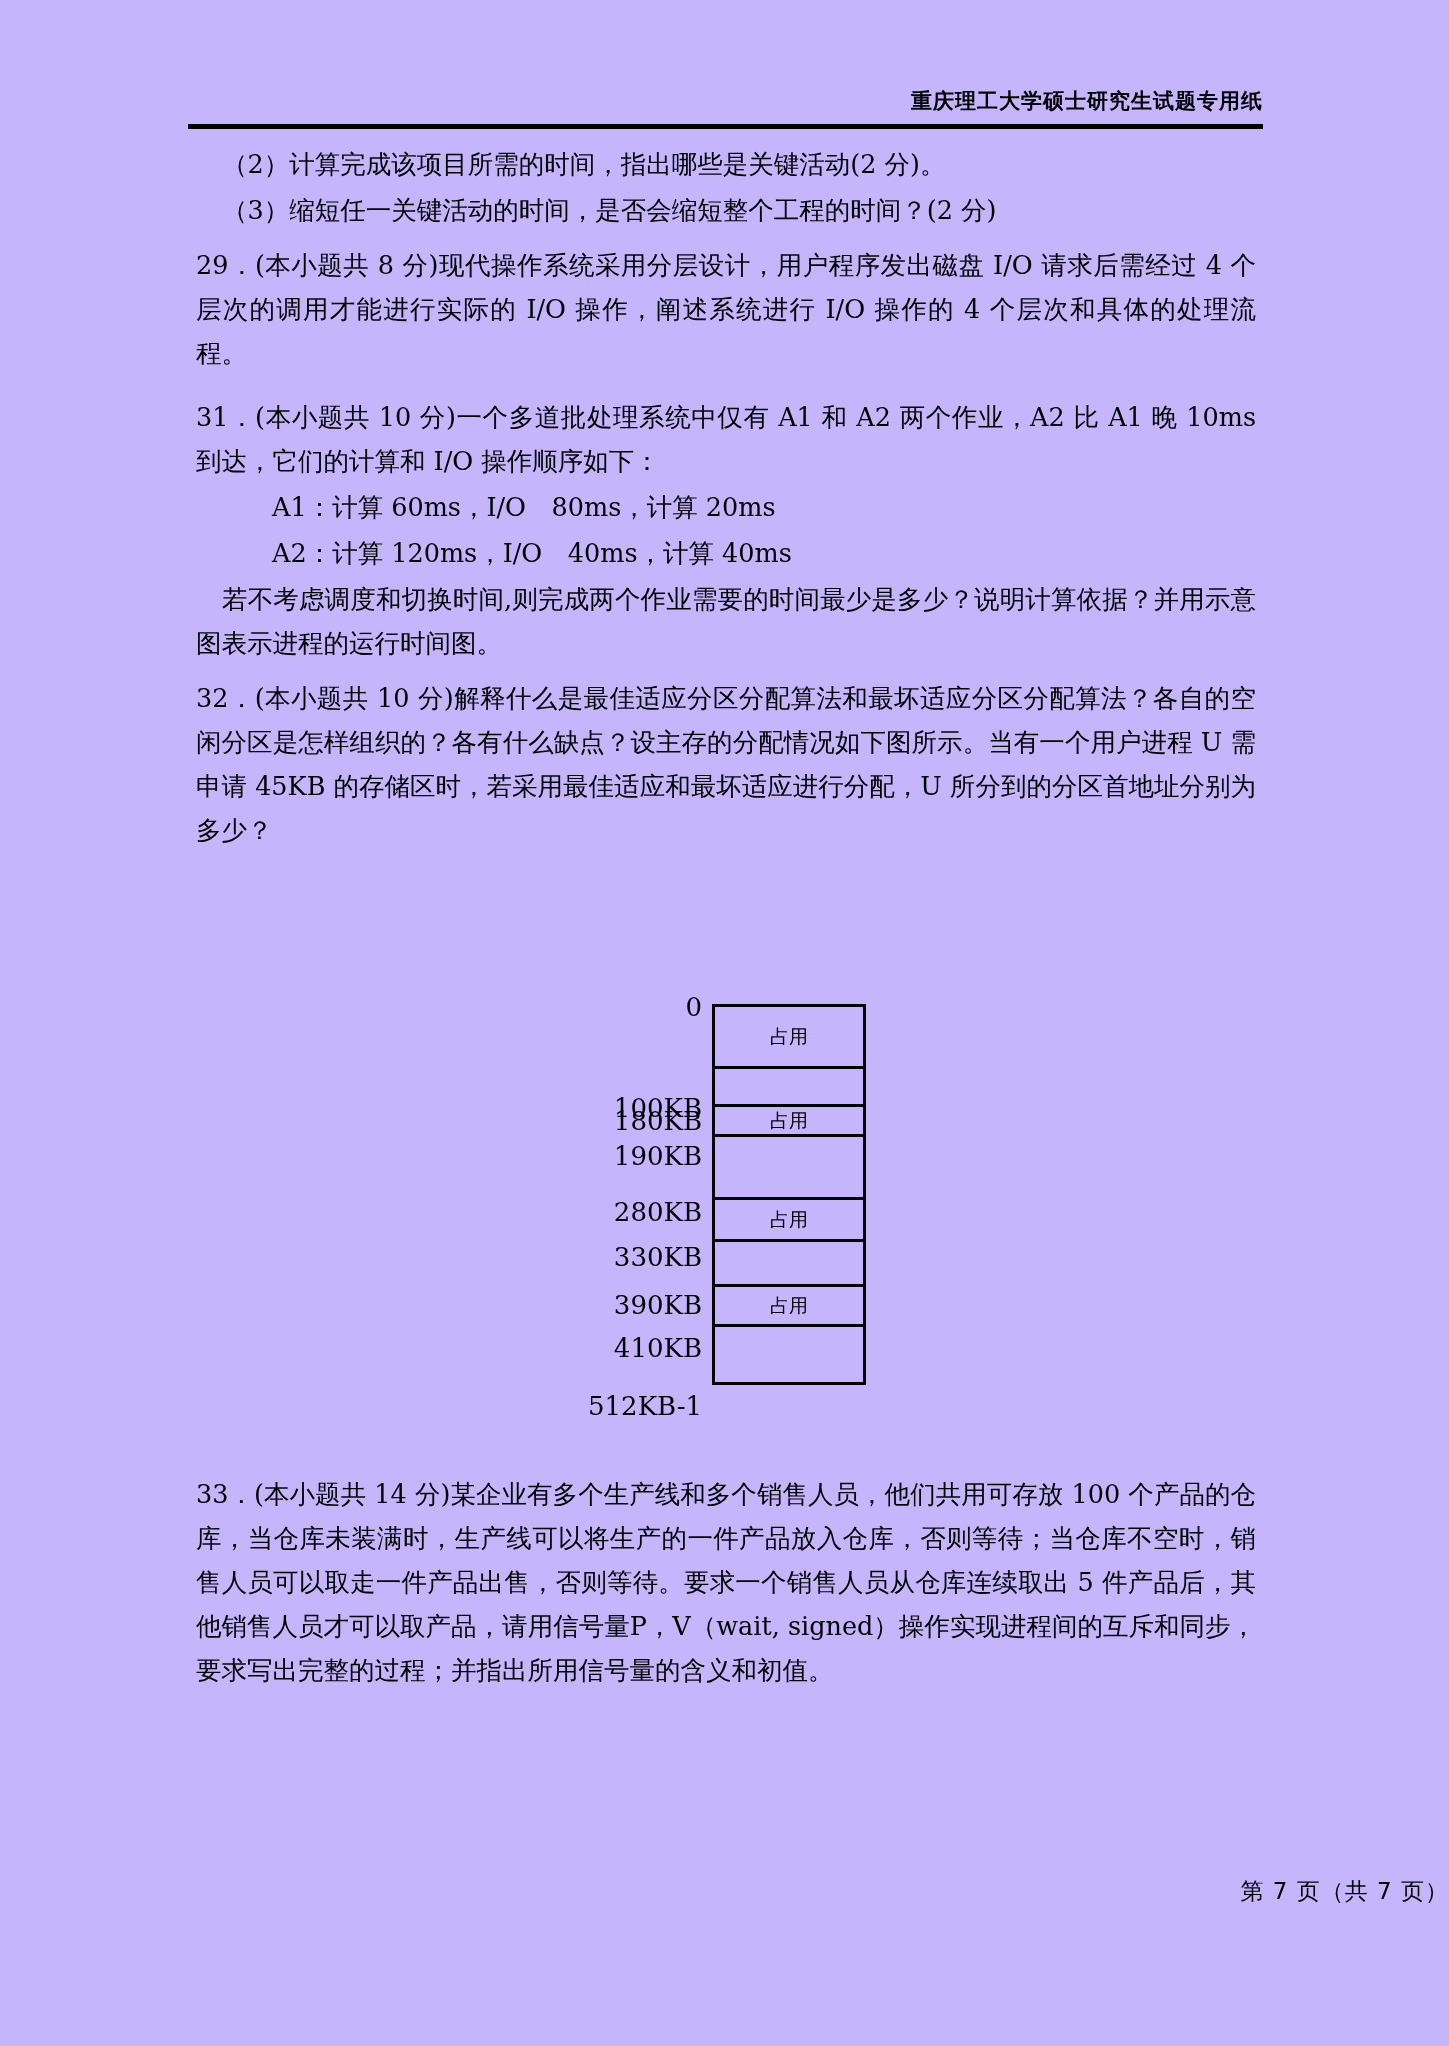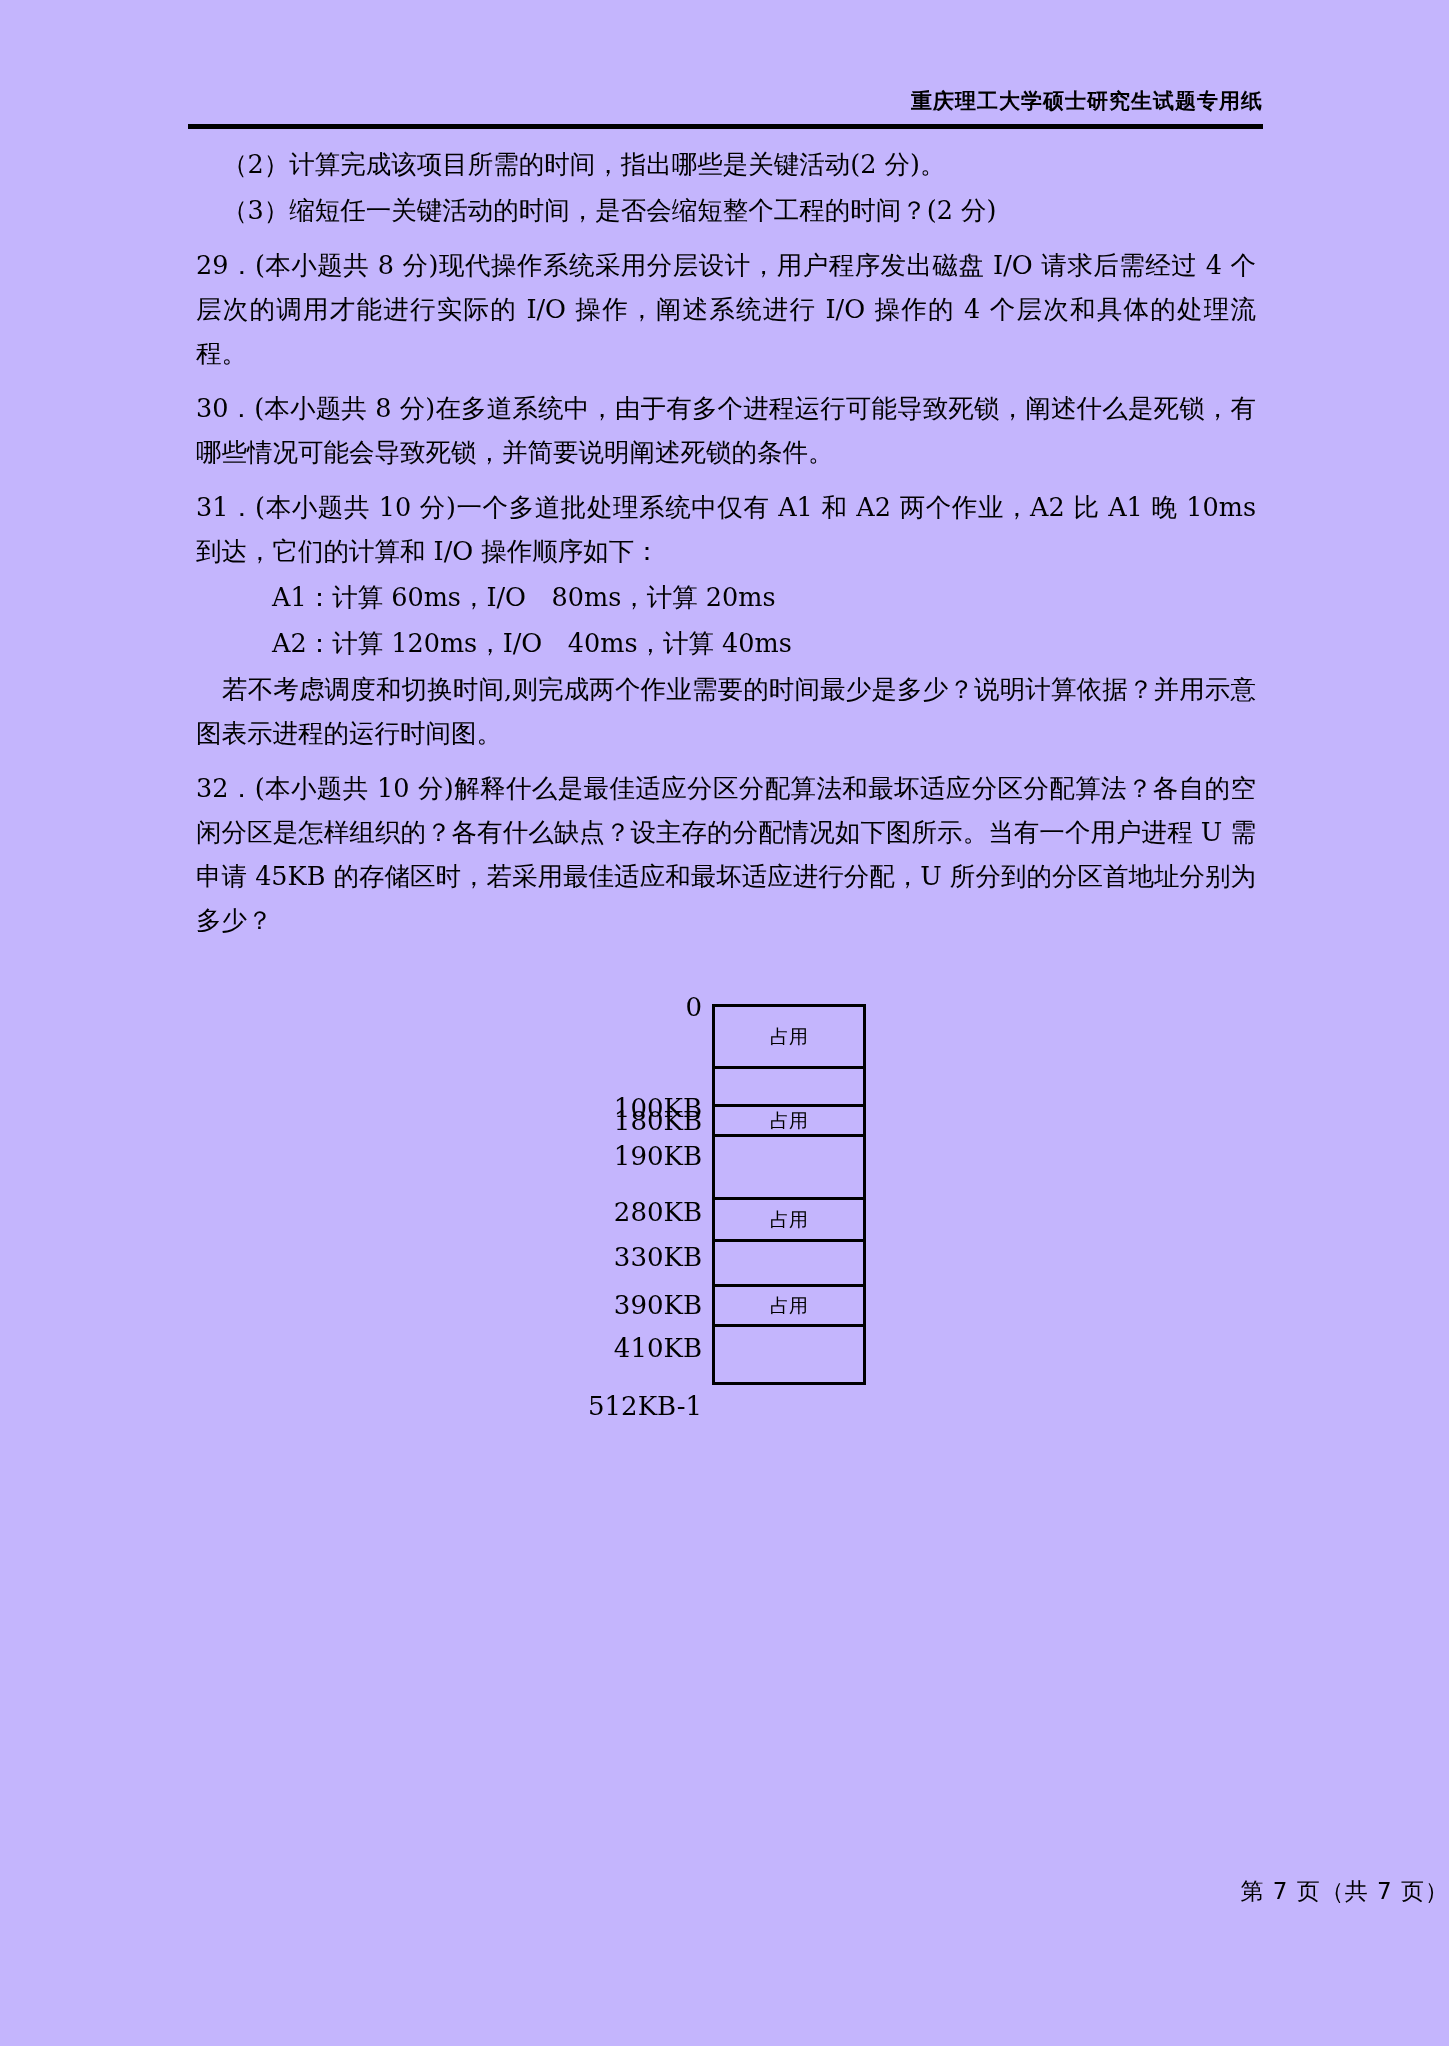--- a/index.html
+++ b/index.html
@@ -149,21 +149,20 @@
     <p class="para indent1">（2）计算完成该项目所需的时间，指出哪些是关键活动(2 分)。</p>
 
     <p class="para indent1">（3）缩短任一关键活动的时间，是否会缩短整个工程的时间？(2 分)</p>
 
     <div class="spacer-sm"></div>
 
     <p class="para">29．(本小题共 8 分)现代操作系统采用分层设计，用户程序发出磁盘 I/O 请求后需经过 4 个层次的调用才能进行实际的 I/O 操作，阐述系统进行 I/O 操作的 4 个层次和具体的处理流程。</p>
 
     <div class="spacer-sm"></div>
 
-    <p class="para">30．(本小题共 8 分)在多道系统中，由于有多个进程运行可能导致死锁，阐述什么是死锁，有哪些情况可能会导致死锁，并简要说明阐述死锁的条件。</p>
 
     <div class="spacer-sm"></div>
 
     <p class="para">31．(本小题共 10 分)一个多道批处理系统中仅有 A1 和 A2 两个作业，A2 比 A1 晚 10ms 到达，它们的计算和 I/O 操作顺序如下：</p>
 
     <p class="para sub">A1：计算 60ms，I/O　80ms，计算 20ms</p>
 
     <p class="para sub">A2：计算 120ms，I/O　40ms，计算 40ms</p>
 
     <p class="para indent1">若不考虑调度和切换时间,则完成两个作业需要的时间最少是多少？说明计算依据？并用示意图表示进程的运行时间图。</p>
@@ -201,18 +200,21 @@
           </div>
           <div class="mem-row" style="height: 45px;"></div>
           <div class="mem-row" style="height: 40px;">
             <span>占用</span>
           </div>
           <div class="mem-row last" style="height: 55px;"></div>
         </div>
     </div>
   </div>
 
+  <div style="position:absolute; left:196px; top:1472px; width:1060px;">
+    <p class="para">33．(本小题共 14 分)某企业有多个生产线和多个销售人员，他们共用可存放 100 个产品的仓库，当仓库未装满时，生产线可以将生产的一件产品放入仓库，否则等待；当仓库不空时，销售人员可以取走一件产品出售，否则等待。要求一个销售人员从仓库连续取出 5 件产品后，其他销售人员才可以取产品，请用信号量P，V（wait, signed）操作实现进程间的互斥和同步，要求写出完整的过程；并指出所用信号量的含义和初值。</p>
+  </div>
 
   <div class="footer">
     <span>第 7 页（共 7 页）</span>
   </div>
 
 </div>
 
 </body></html>

